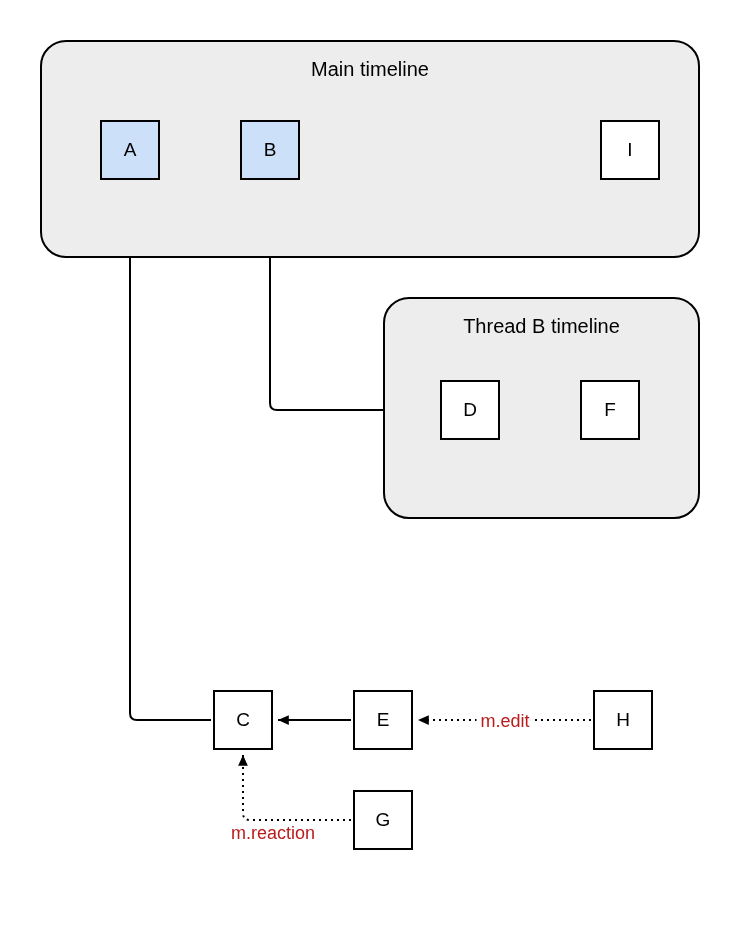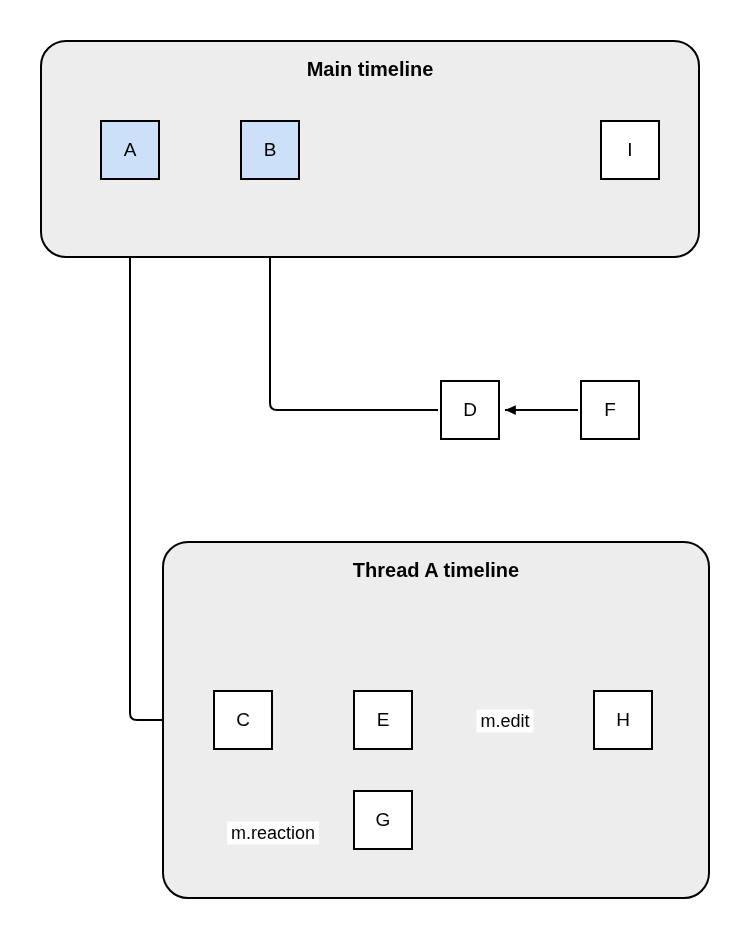--- a/index.html
+++ b/index.html
@@ -20,21 +20,21 @@
     background: #ededed;
     border: 2px solid #000000;
     border-radius: 26px;
     box-sizing: border-box;
   }
   .container-title {
     width: 100%;
     text-align: center;
     padding-top: 16px;
     font-size: 20px;
-    font-weight: bold;
+    font-weight: normal;
     color: #000000;
   }
   .node-box {
     position: absolute;
     background: #ffffff;
     border: 2px solid #000000;
     box-sizing: border-box;
     display: flex;
     align-items: center;
     justify-content: center;
@@ -59,21 +59,21 @@
   }
   path.edge.dotted {
     stroke-dasharray: 2 4;
   }
   .edge-label {
     position: absolute;
     transform: translate(-50%, -50%);
     background: rgba(255,255,255,0.95);
     padding: 1px 4px;
     font-size: 18px;
-    color: #000000;
+    color: #b91c1c;
     white-space: nowrap;
   }
 </style>
 </head>
 <body>
 
 <div id="diagram-canvas">
   <svg id="edge-svg" width="756" height="942" viewBox="0 0 756 942" xmlns="http://www.w3.org/2000/svg">
     <defs>
       <marker id="arrowhead" viewBox="0 0 12 12" markerWidth="13" markerHeight="13" refX="11" refY="6" orient="auto" markerUnits="userSpaceOnUse">
@@ -87,22 +87,22 @@
         <path d="M 438 410 L 277 410 Q 270 410 270 403 L 270 185" class="edge" marker-end="url(#arrowhead)"></path>
         <path d="M 351 720 L 278 720" class="edge" marker-end="url(#arrowhead)"></path>
         <path d="M 211 720 L 137 720 Q 130 720 130 713 L 130 185" class="edge" marker-end="url(#arrowhead)"></path>
         <path d="M 591 720 L 418 720" class="edge dotted" marker-end="url(#arrowhead)"></path>
         <path d="M 351 820 L 250 820 Q 243 820 243 813 L 243 755" class="edge dotted" marker-end="url(#arrowhead)"></path>
       </g>
   </svg>
 <div class="container-box" style="left: 40px; top: 40px; width: 660px; height: 218px;">
       <div class="container-title">Main timeline</div>
     </div>
-    <div class="container-box" style="left: 162px; top: 541px; width: 548px; height: 358px;">
-      <div class="container-title">Thread A timeline</div>
+    <div class="container-box" style="left: 383px; top: 297px; width: 317px; height: 222px;">
+      <div class="container-title">Thread B timeline</div>
     </div>
     <div class="node-box highlight" style="left: 100px; top: 120px; width: 60px; height: 60px;">
       <span>A</span>
     </div>
     <div class="node-box highlight" style="left: 240px; top: 120px; width: 60px; height: 60px;">
       <span>B</span>
     </div>
     <div class="node-box" style="left: 600px; top: 120px; width: 60px; height: 60px;">
       <span>I</span>
     </div>

